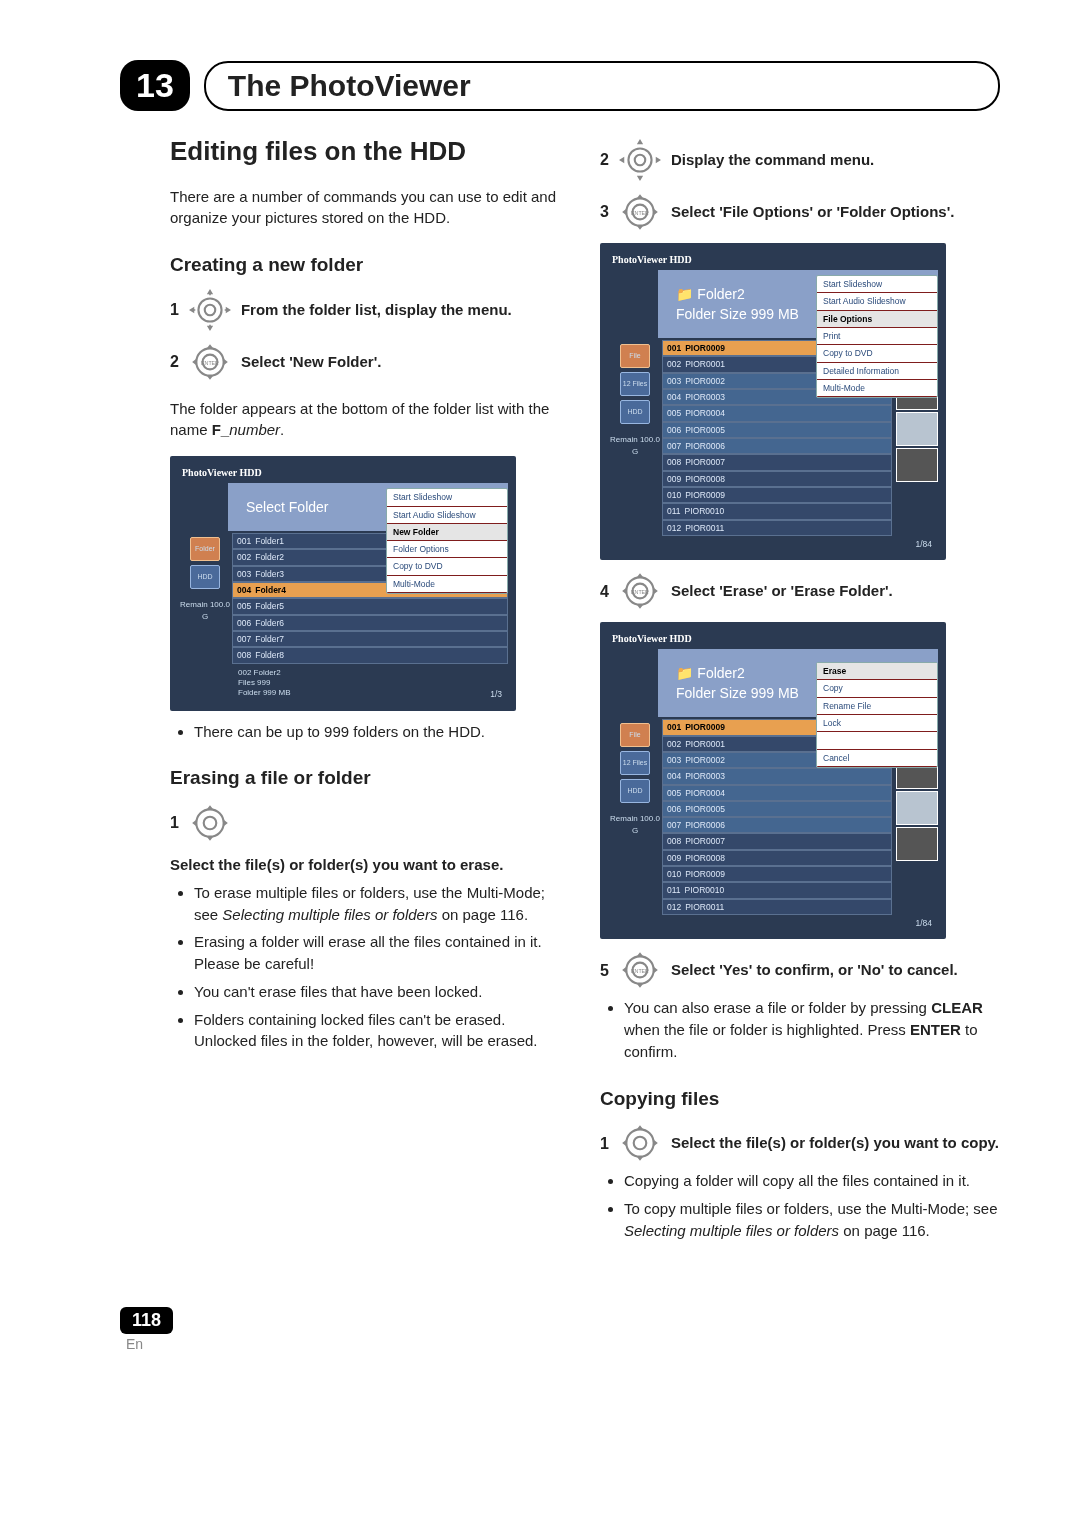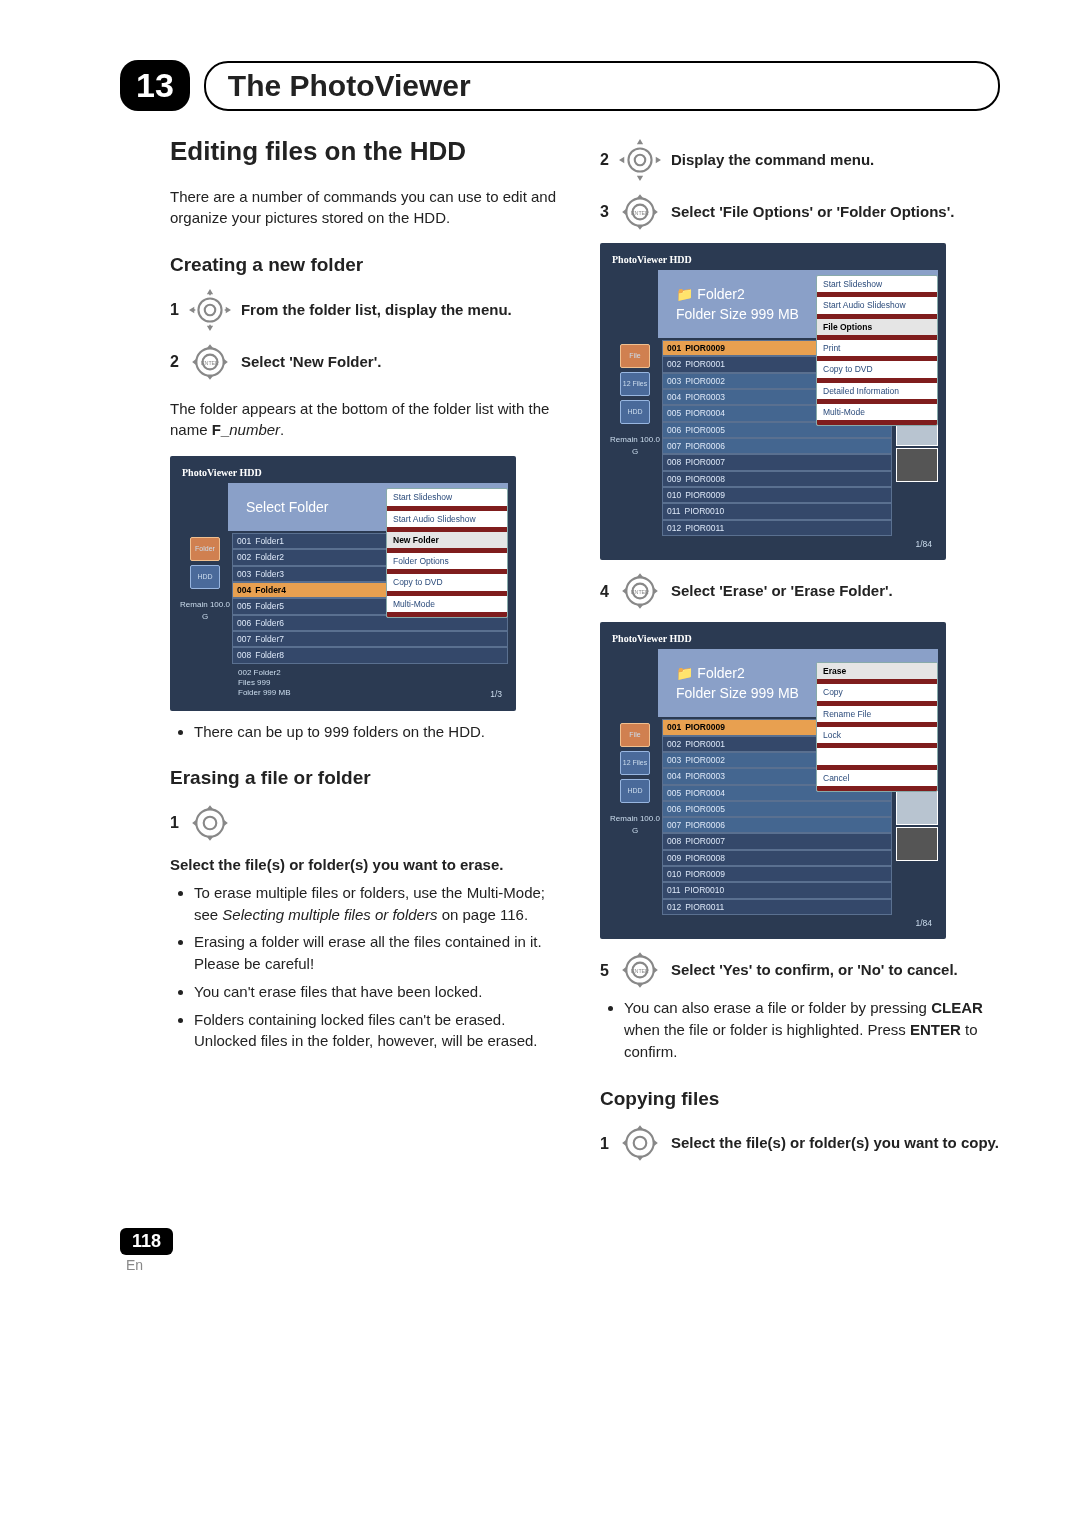--- a/index.html
+++ b/index.html
@@ -183,21 +183,21 @@
     width: 120px;
     background: #fff;
     color: #2a4a7a;
     font-size: 8.5px;
     border: 1px solid #8aa;
     border-radius: 2px;
     overflow: hidden;
   }
   .context-menu div {
     padding: 2px 6px;
-    border-bottom: 5px solid #7f1d1d;
+    border-bottom: 1px solid #7f1d1d;
   }
   .context-menu .hl {
     background: #e5e5e5;
     color: #000;
     font-weight: bold;
   }
   .ss-wrap { position: relative; }
   .ss-bottom {
     display: flex;
     justify-content: space-between;
@@ -601,20 +601,24 @@
 
       <div class="step-row">
         <span class="step-num">1</span>
         <svg class="icon" viewBox="0 0 40 40">
             <circle cx="20" cy="20" r="13" fill="none" stroke="#888" stroke-width="2"></circle>
             <circle cx="20" cy="20" r="6" fill="none" stroke="#888" stroke-width="2"></circle>
             <path d="M20 3l-3 4h6zM20 37l-3-4h6zM3 20l4-3v6zM37 20l-4-3v6z" fill="#888"></path>
           </svg>
         <span class="step-text">Select the file(s) or folder(s) you want to copy.</span>
       </div>
+      <ul class="bullets" id="copy-list">
+          <li><span>Copying a folder will copy all the files contained in it.</span></li>
+          <li><span>To copy multiple files or folders, use the Multi-Mode; see </span><span class="italic">Selecting multiple files or folders</span><span> on page 116.</span></li>
+        </ul>
     </div>
   </div>
 
   <div class="page-footer">
     <span class="pg-badge">118</span>
     <div class="pg-lang">En</div>
   </div>
 </div>
 
 </body></html>

